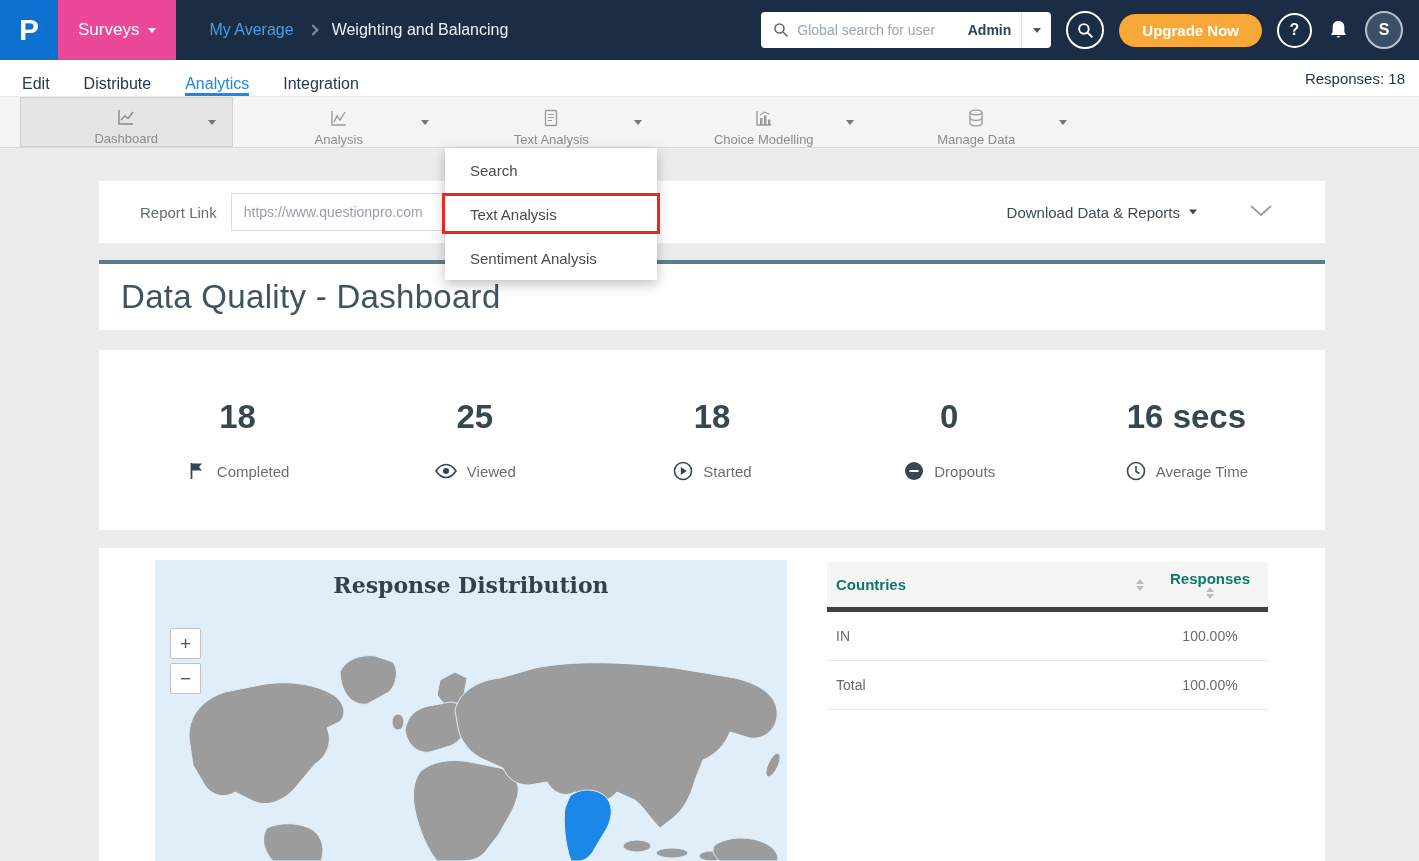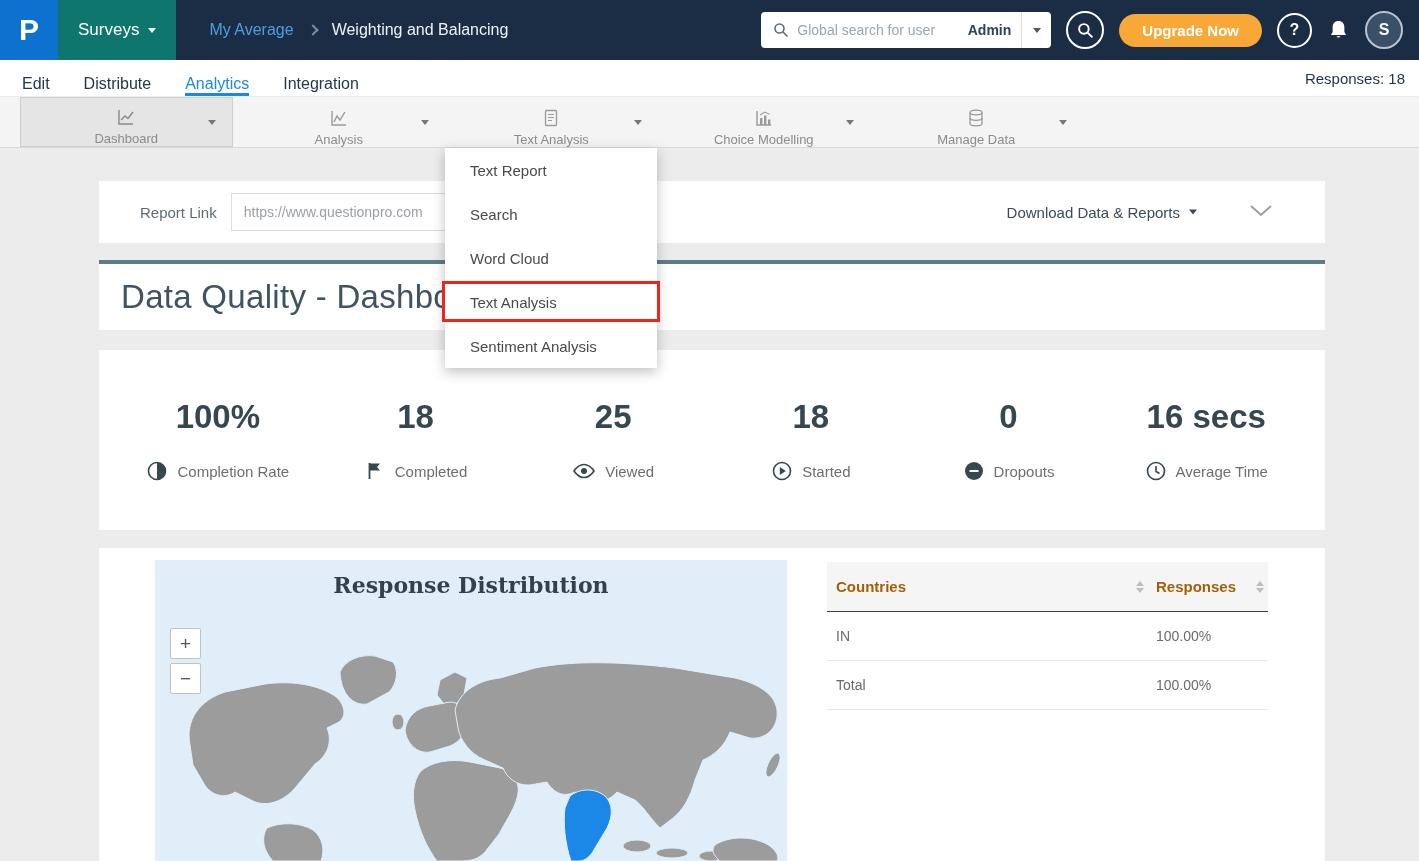--- a/index.html
+++ b/index.html
@@ -16,21 +16,21 @@
     border-top:5px solid currentColor; }
   .chev-right { display:inline-block; width:8px; height:8px;
     border-right:2px solid #7d8ea0; border-bottom:2px solid #7d8ea0;
     transform: rotate(-45deg); }
 
   
   .topbar { position:absolute; top:0; left:0; right:0; height:60px;
     background:#1b2d45; display:flex; align-items:center; z-index:20; }
   .logo-tile { width:58px; height:60px; background:#0d72cf; color:#fff;
     display:grid; place-items:center; font-size:30px; font-weight:bold; }
-  .product-menu { height:60px; background:#0f766e; color:#fff;
+  .product-menu { height:60px; background:#ec4899; color:#fff;
     display:flex; align-items:center; gap:9px; padding:0 20px; font-size:17px; }
   .crumbs { margin-left:33px; display:flex; align-items:center; gap:15px; font-size:16px; }
   .crumb-parent { color:#4d9de0; cursor:pointer; }
   .crumb-current { color:#eef2f6; }
   .topbar-right { margin-left:auto; display:flex; align-items:center; gap:15px; padding-right:16px; }
   .search-pill { width:290px; height:36px; background:#fff; border-radius:4px;
     display:flex; align-items:center; overflow:hidden; }
   .search-pill .mag { padding:0 8px 0 12px; display:flex; }
   .search-pill input { flex:1; min-width:0; border:none; outline:none;
     font-size:14px; color:#333; font-family:"Liberation Sans",sans-serif; }
@@ -102,26 +102,26 @@
     background:#dfeef9; overflow:hidden; }
   .map-title { text-align:center; margin-top:12px; font-family:"DejaVu Serif", serif;
     font-weight:bold; font-size:22px; color:#33424a; }
   .zoom-btn { position:absolute; left:15px; width:31px; height:31px; background:#fff;
     border:1px solid #c2c2c2; border-radius:2px; font-size:19px; color:#555;
     display:grid; place-items:center; cursor:pointer; }
   .zoom-in { top:68px; } .zoom-out { top:103px; }
   .world-svg { position:absolute; left:0; top:0; }
 
   .ctable { position:absolute; left:728px; top:14px; width:441px; font-size:15px; }
-  .ct-head { height:50px; background:#f5f5f5; border-bottom:1px solid #404040;
-    display:flex; align-items:center; font-weight:bold; color:#a16207; }
+  .ct-head { height:50px; background:#f5f5f5; border-bottom:5px solid #404040;
+    display:flex; align-items:center; font-weight:bold; color:#0f766e; }
   .ct-row { height:49px; border-bottom:1px solid #e8e8e8; display:flex;
     align-items:center; color:#6a6a6a; font-size:14px; }
   .ct-c1 { flex:1; padding-left:9px; display:flex; align-items:center; justify-content:space-between; padding-right:12px; }
-  .ct-c2 { width:112px; display:flex; align-items:center; justify-content:space-between; padding-right:4px; }
+  .ct-c2 { width:112px; display:flex; align-items:center; justify-content:flex-end; padding-right:4px;flex-direction:column; }
   .sort { display:flex; flex-direction:column; gap:2px; cursor:pointer; }
   .sort .up { width:0; height:0; border-left:4px solid transparent; border-right:4px solid transparent; border-bottom:5px solid #bcbcbc; }
   .sort .down { width:0; height:0; border-left:4px solid transparent; border-right:4px solid transparent; border-top:5px solid #bcbcbc; }
 </style>
 </head>
 <body>
 
 <header class="topbar">
   <div class="logo-tile">P</div>
   <div class="product-menu">
@@ -214,23 +214,21 @@
         <ellipse cx="10" cy="4.5" rx="6" ry="2.3" stroke="#9a9a9a" fill="none" stroke-width="1.3"></ellipse>
         <path d="M4 4.5v11c0 1.3 2.7 2.3 6 2.3s6-1 6-2.3v-11" stroke="#9a9a9a" fill="none" stroke-width="1.3"></path>
         <path d="M4 10c0 1.3 2.7 2.3 6 2.3s6-1 6-2.3" stroke="#9a9a9a" fill="none" stroke-width="1.3"></path>
       </svg>
     <span class="tb-label">Manage Data</span>
     <span class="tb-caret caret"></span>
   </div>
 </div>
 
 <div class="menu">
-  <div class="menu-item">Text Report</div>
   <div class="menu-item">Search</div>
-  <div class="menu-item">Word Cloud</div>
   <div class="menu-item">
     <span>Text Analysis</span>
     <span class="highlight-box"></span>
   </div>
   <div class="menu-item">Sentiment Analysis</div>
 </div>
 
 <div class="card report-card">
   <span class="report-label">Report Link</span>
   <input class="report-input" type="text" value="https://www.questionpro.com" style="">
@@ -243,30 +241,20 @@
         <path d="M2 2l10 9 10-9" stroke="#9e9e9e" fill="none" stroke-width="2"></path>
       </svg>
   </span>
 </div>
 
 <div class="card title-card">
   <h1 class="page-title">Data Quality - Dashboard</h1>
 </div>
 
 <div class="card stats-card">
-  <div class="stat">
-    <div class="stat-value">100%</div>
-    <div class="stat-bottom">
-      <svg width="22" height="22" viewBox="0 0 22 22">
-          <circle cx="11" cy="11" r="8.5" stroke="#37474f" fill="none" stroke-width="1.6"></circle>
-          <path d="M11 2.5a8.5 8.5 0 0 1 0 17z" fill="#37474f"></path>
-        </svg>
-      <span class="stat-label">Completion Rate</span>
-    </div>
-  </div>
   <div class="stat">
     <div class="stat-value">18</div>
     <div class="stat-bottom">
       <svg width="22" height="22" viewBox="0 0 22 22">
           <path d="M5.5 3v16" stroke="#37474f" stroke-width="1.8"></path>
           <path d="M5.5 3.5h10.5l-3 3.5 3 3.5H5.5z" fill="#37474f"></path>
         </svg>
       <span class="stat-label">Completed</span>
     </div>
   </div>

